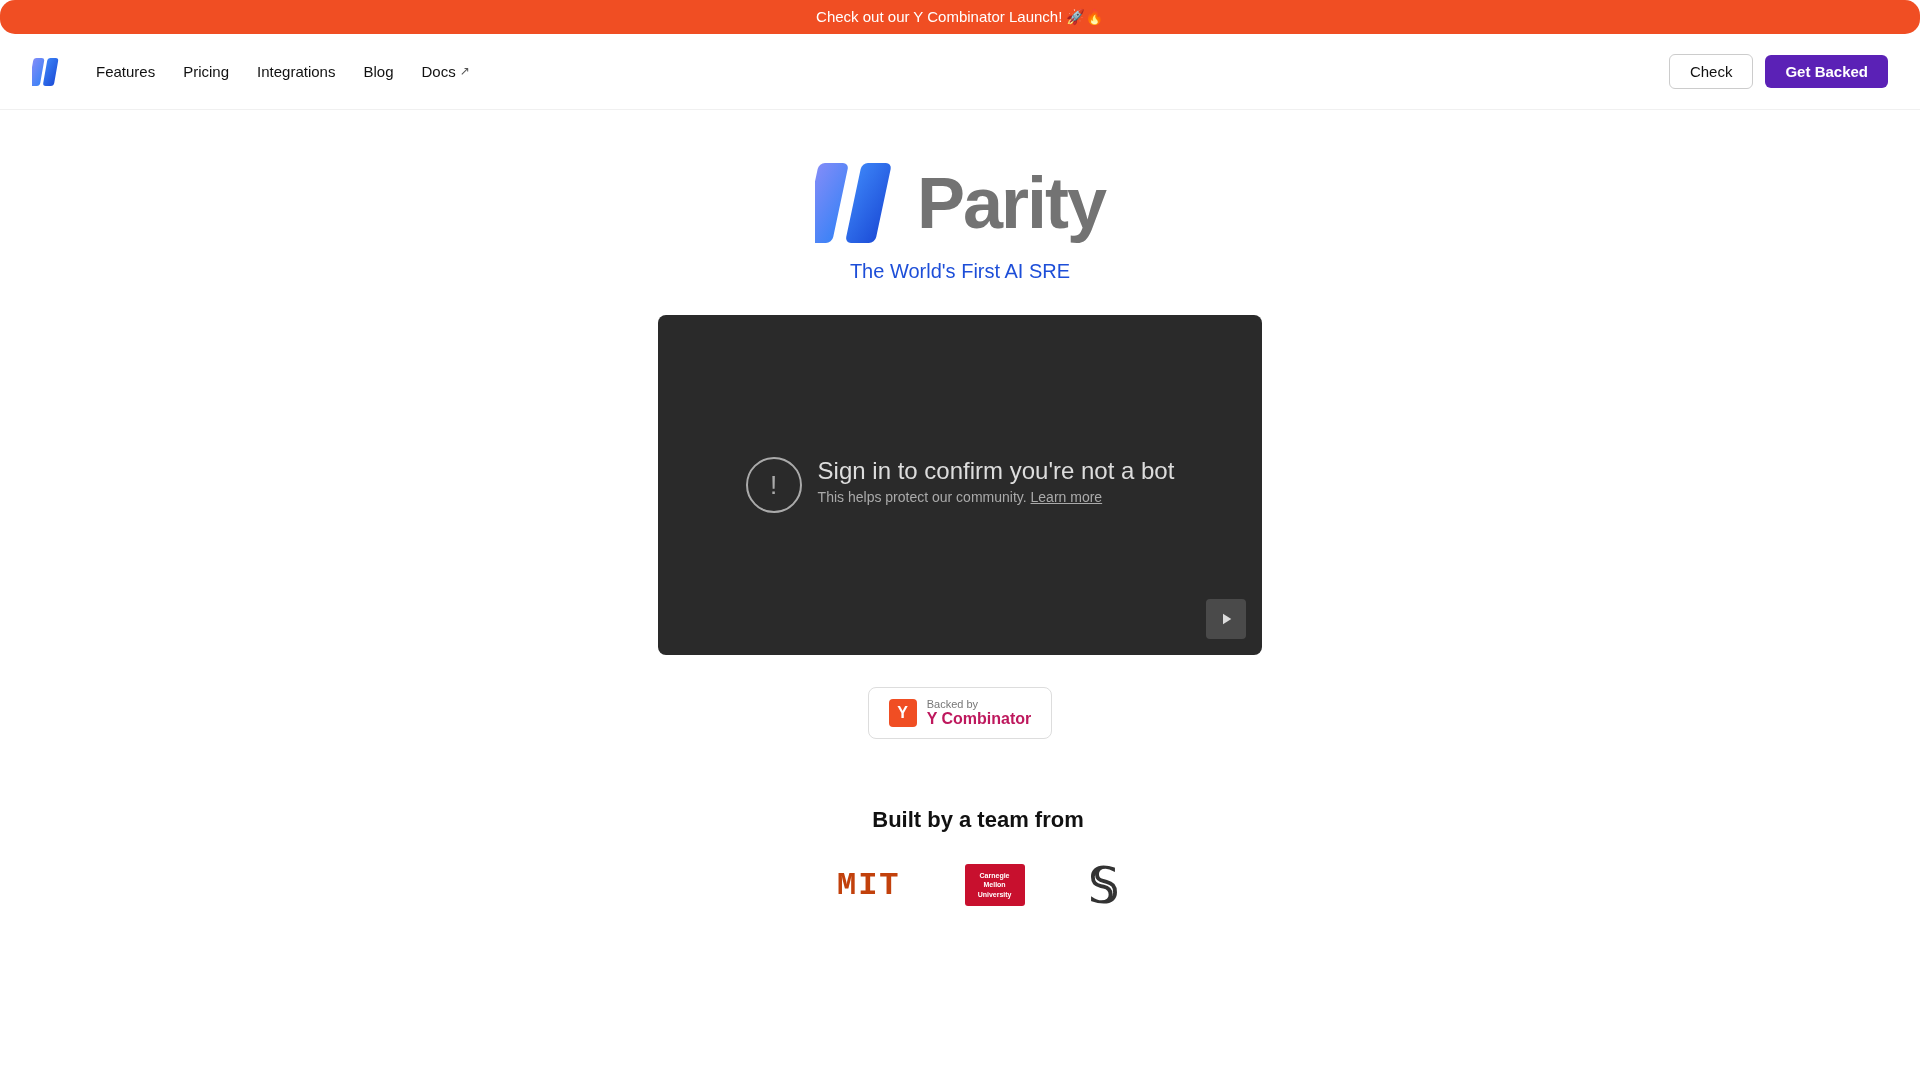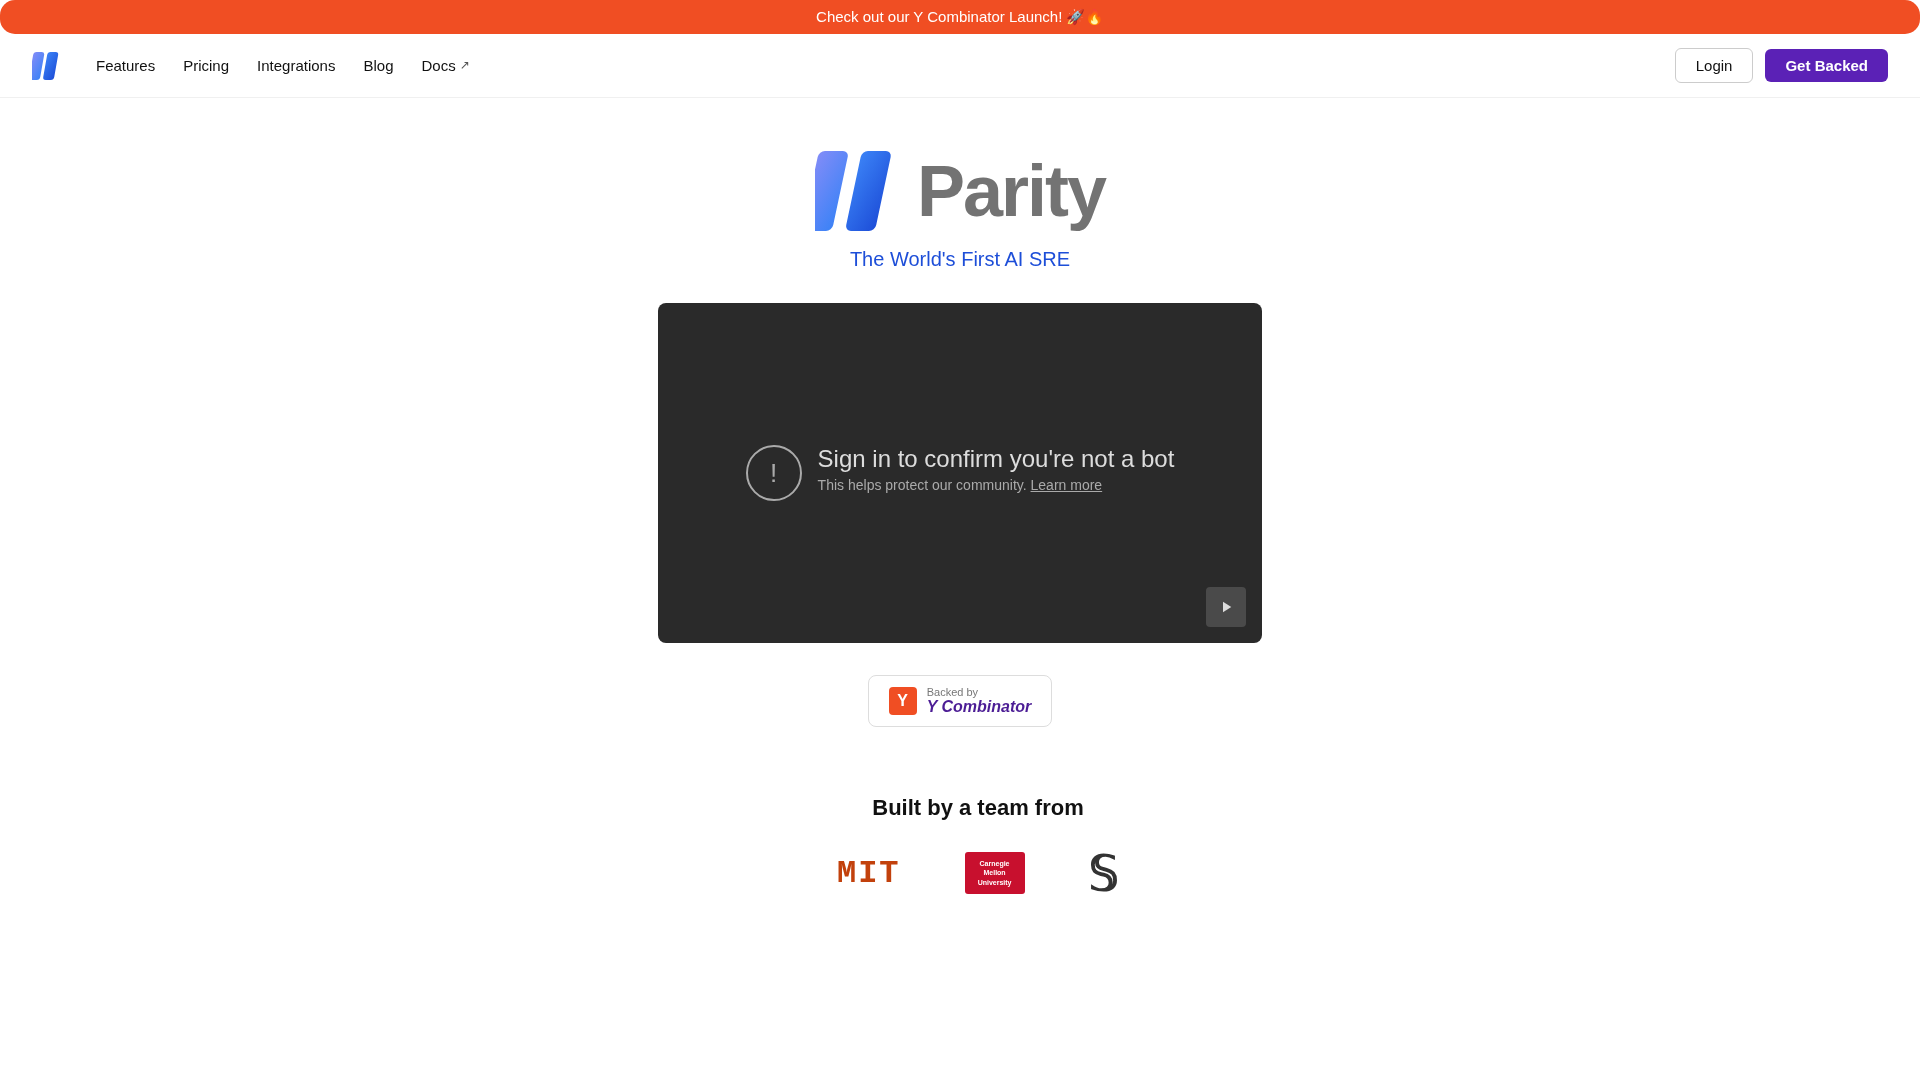--- a/index.html
+++ b/index.html
@@ -14,21 +14,21 @@
       font-weight: 500;
       color: #fff;
       border-radius: 15px;
     }
 
     
     nav {
       display: flex;
       align-items: center;
       padding: 0 32px;
-      height: 64px;
+      height: 76px;
       border-bottom: 1px solid #f0f0f0;
     }
     .nav-logo {
       display: flex;
       align-items: center;
       gap: 8px;
       margin-right: 32px;
     }
     .logo-icon {
       width: 32px;
@@ -201,22 +201,21 @@
       display: flex;
       flex-direction: column;
     }
     .yc-text-top {
       font-size: 11px;
       color: #777;
     }
     .yc-text-bottom {
       font-size: 16px;
       font-weight: 700;
-      color: #4c1d95;
-      font-style: italic;
+      color: #be185d;
     }
 
     
     .built-by {
       text-align: center;
       padding: 0 16px 40px;
       margin-left: 36px;
     }
     .built-by-title {
       font-size: 22px;
@@ -299,21 +298,21 @@
     <li><a href="#">Integrations</a></li>
     <li><a href="#">Blog</a></li>
     <li>
       <a href="#" class="docs-link">
         <span>Docs</span>
         <span class="external-icon">↗</span>
       </a>
     </li>
   </ul>
   <div class="nav-actions">
-    <button class="btn-login">Login</button>
+    <button class="btn-login">Check</button>
     <button class="btn-get-started">Get Backed</button>
   </div>
 </nav>
 
 <section class="hero">
   <div class="hero-logo">
     <svg width="90" height="90" viewBox="0 0 90 90" fill="none" xmlns="http://www.w3.org/2000/svg">
       <rect x="5" y="5" width="30" height="80" rx="6" transform="skewX(-12)" fill="url(#hg1)"></rect>
       <rect x="48" y="5" width="30" height="80" rx="6" transform="skewX(-12)" fill="url(#hg2)"></rect>
       <defs>

